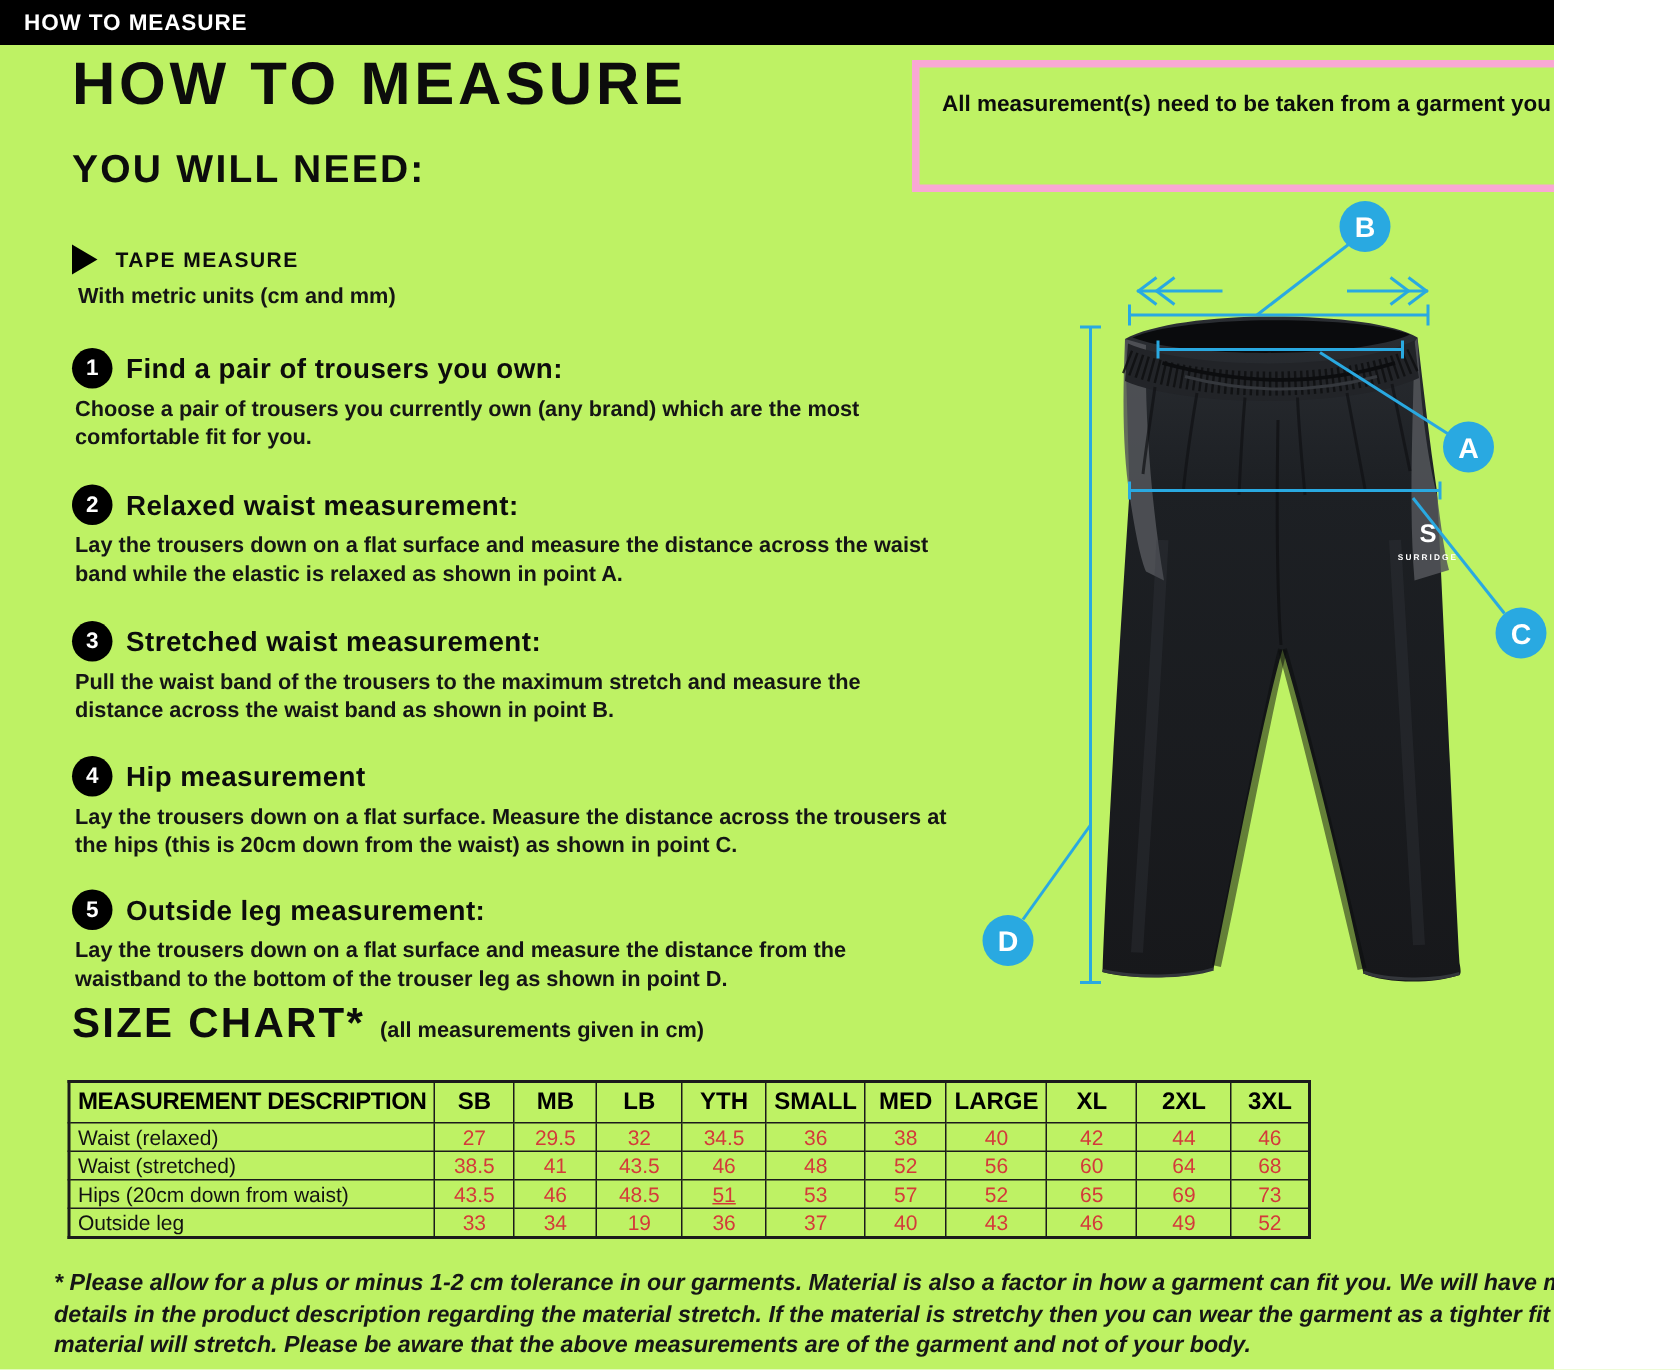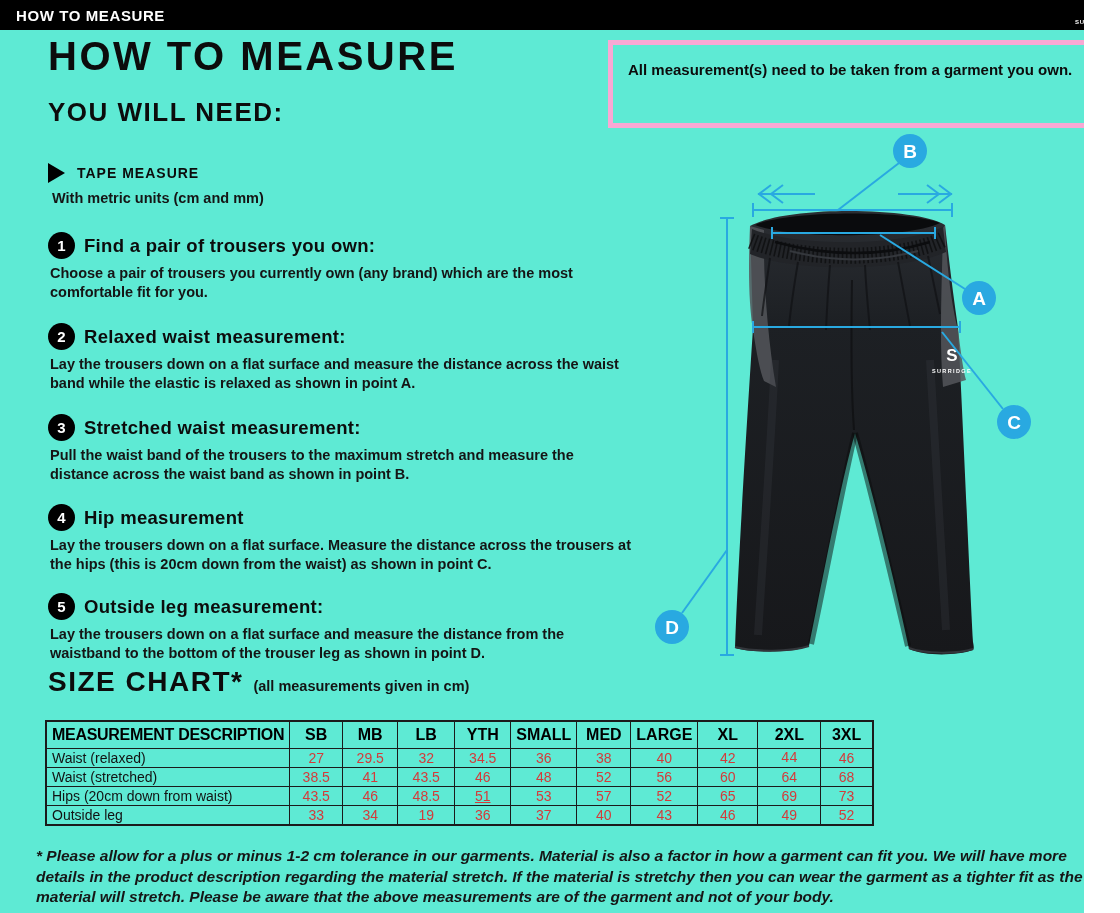--- a/index.html
+++ b/index.html
@@ -1,17 +1,17 @@
 <!DOCTYPE html>
 <html><head>
 <meta charset="utf-8">
 <style>
   html,body{margin:0;padding:0;background:#fff;}
-  .page{position:relative;width:1084px;height:913px;background:#5eead4;overflow:hidden;
-        font-family:"Liberation Sans","DejaVu Sans",sans-serif;color:#111;}
+  .page{position:relative;width:988px;height:913px;background:#bef264;overflow:hidden;
+        font-family:"Liberation Sans","DejaVu Sans",sans-serif;color:#111;padding-left:48px;}
 
   
   .topbar{position:absolute;left:0;top:0;width:1120px;height:30px;background:#000;
           display:flex;align-items:center;justify-content:space-between;}
   .topbar-title{color:#fff;font-size:15px;font-weight:bold;letter-spacing:.6px;padding-left:16px;}
   .topbar-logo{display:flex;flex-direction:column;align-items:center;justify-content:center;
                width:52px;height:30px;line-height:1;}
   .topbar-mark{color:#fff;font-size:13px;font-weight:bold;transform:scale(1.15,1.05);}
   .topbar-brand{color:#fff;font-size:6px;font-weight:bold;letter-spacing:.8px;margin-top:1px;}
 
@@ -276,21 +276,21 @@
         <tr class="data-row">
           <td class="rlabel">Waist (relaxed)</td>
           <td class="val" style="color: rgb(212, 58, 58);">27</td>
           <td class="val" style="color: rgb(212, 58, 58);">29.5</td>
           <td class="val" style="color: rgb(212, 58, 58);">32</td>
           <td class="val" style="color: rgb(212, 58, 58);">34.5</td>
           <td class="val" style="color: rgb(212, 58, 58);">36</td>
           <td class="val" style="color: rgb(212, 58, 58);">38</td>
           <td class="val" style="color: rgb(212, 58, 58);">40</td>
           <td class="val" style="color: rgb(212, 58, 58);">42</td>
-          <td class="val" style="color: rgb(212, 58, 58); font-family: Liberation Mono, monospace;">44</td>
+          <td class="val" style="color: rgb(212, 58, 58);">44</td>
           <td class="val" style="color: rgb(212, 58, 58);">46</td>
         </tr>
         <tr class="data-row">
           <td class="rlabel">Waist (stretched)</td>
           <td class="val" style="color: rgb(212, 58, 58);">38.5</td>
           <td class="val" style="color: rgb(212, 58, 58);">41</td>
           <td class="val" style="color: rgb(212, 58, 58);">43.5</td>
           <td class="val" style="color: rgb(212, 58, 58);">46</td>
           <td class="val" style="color: rgb(212, 58, 58);">48</td>
           <td class="val" style="color: rgb(212, 58, 58);">52</td>

